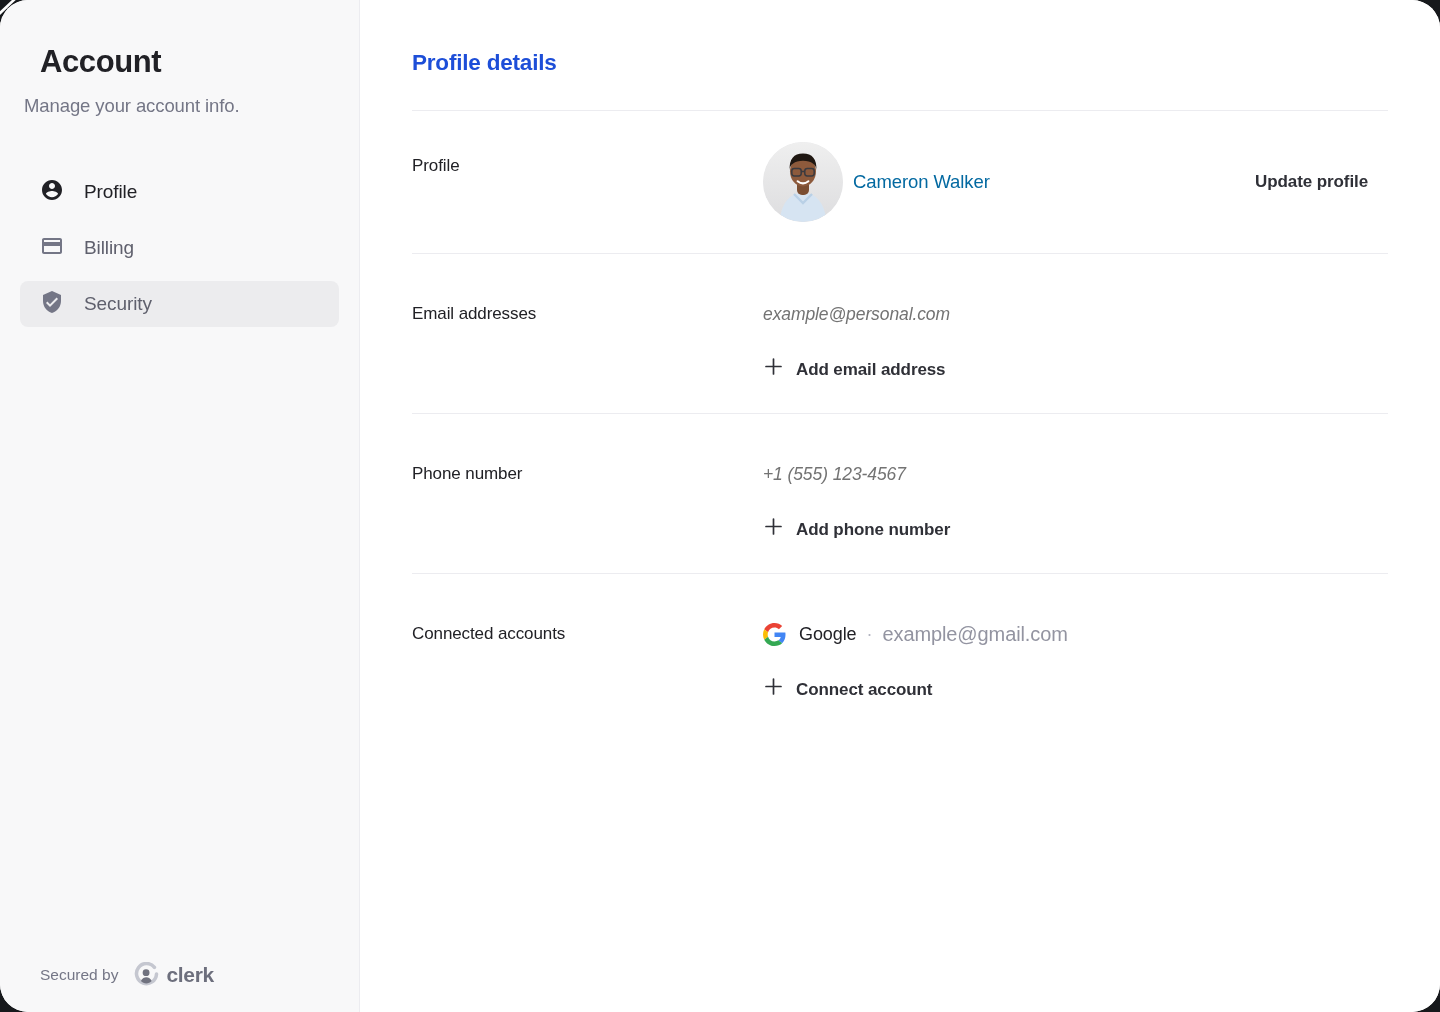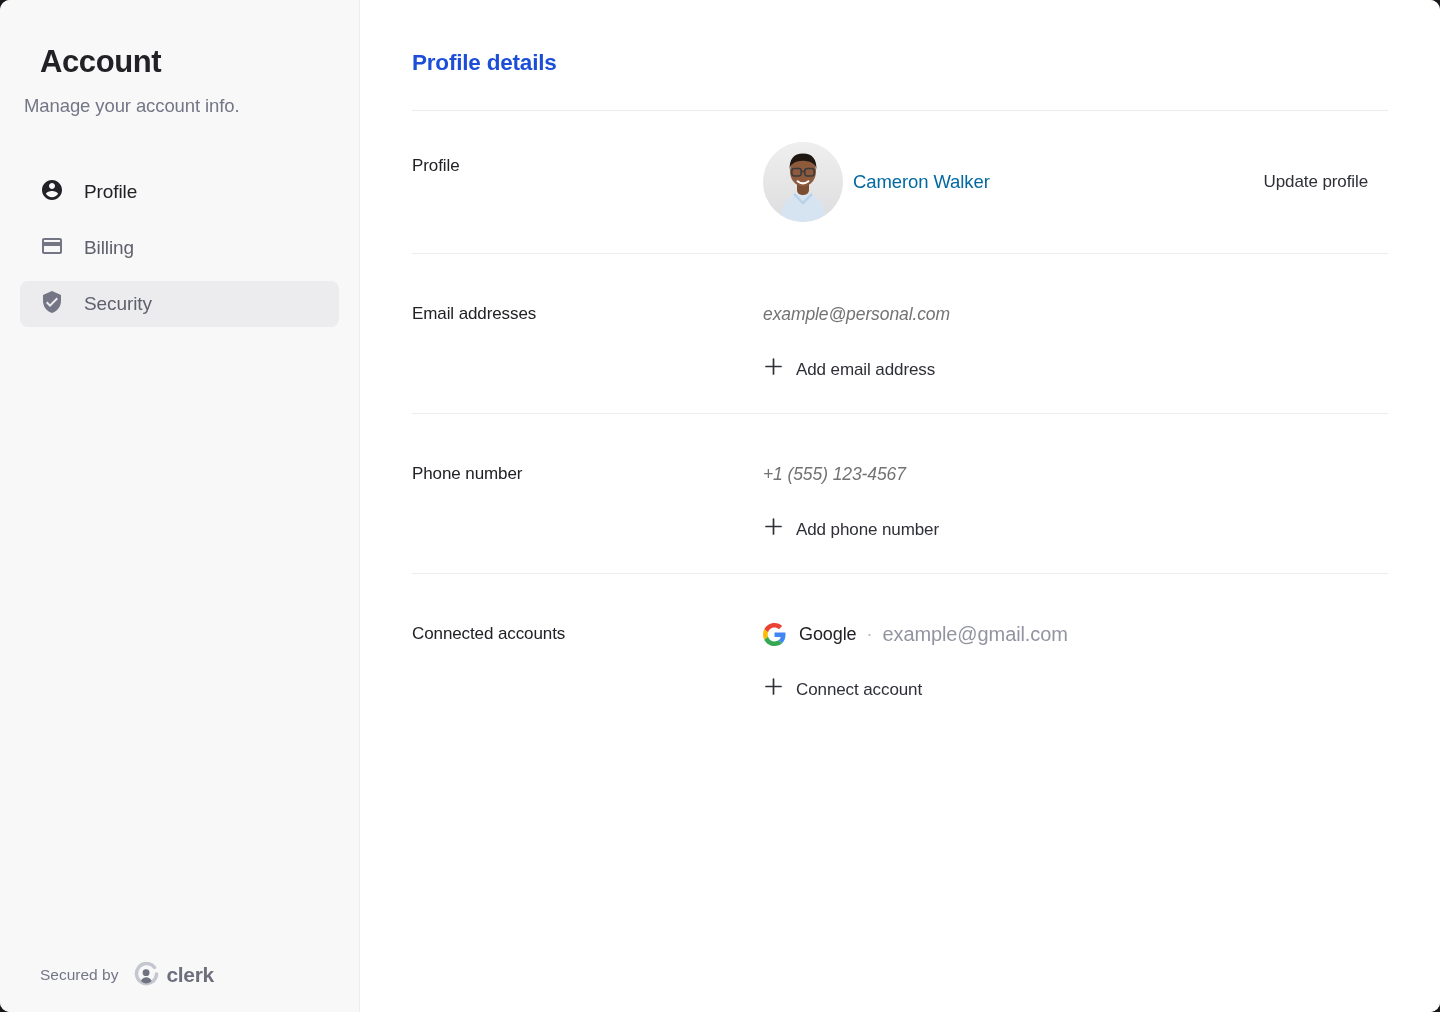--- a/index.html
+++ b/index.html
@@ -5,21 +5,21 @@
   * { margin:0; padding:0; box-sizing:border-box; }
   html,body { width:1440px; height:1012px; }
   body {
     background:#17191c;
     font-family:"Liberation Sans","DejaVu Sans",sans-serif;
     position:relative; overflow:hidden;
     -webkit-font-smoothing:antialiased;
   }
   .corner-art { position:absolute; top:0; left:0; width:44px; height:44px; z-index:0; }
   .card {
-    position:absolute; inset:0; background:#fff; border-radius:10px;
+    position:absolute; inset:0; background:#fff; border-radius:28px;
     display:flex; overflow:hidden; z-index:1;
   }
 
   
   .sidebar {
     width:360px; flex:none; background:#f8f8f9;
     border-right:1px solid #ececf0;
     padding:44px 20px 0 20px; position:relative;
   }
   .sidebar-title { font-size:31px; font-weight:700; color:#212126; letter-spacing:-0.4px; margin-left:20px; }
@@ -48,21 +48,21 @@
   .row-content { flex:1; min-width:0; }
 
   .row-profile { height:142px; align-items:center; }
   .row-profile .row-label { align-self:flex-start; padding-top:43px; }
   .row-profile .row-content { display:flex; align-items:center; }
   .avatar { width:80px; height:80px; border-radius:50%; overflow:hidden; flex:none; background:#e9e9eb; }
   .avatar svg { display:block; width:100%; height:100%; }
   .user-name { font-size:18.5px; color:#0369a1; margin-left:10px; letter-spacing:-0.1px; }
   .text-btn {
     background:none; border:none; cursor:pointer; font-family:inherit;
-    font-size:17px; font-weight:400; color:#2f3037; letter-spacing:-0.1px;
+    font-size:17px; font-weight:700; color:#2f3037; letter-spacing:-0.1px;
   }
   .update-btn { margin-left:auto; margin-right:20px; }
 
   .row-std { padding-top:48px; padding-bottom:33px; }
   .value-text { font-size:17.5px; color:#737373; line-height:24px; letter-spacing:-0.1px;font-style:italic; }
   .add-btn {
     margin-top:32px; display:flex; align-items:flex-end; gap:14px; padding-left:2px;
   }
   .add-btn svg { width:17px; height:17px; flex:none; }
 

